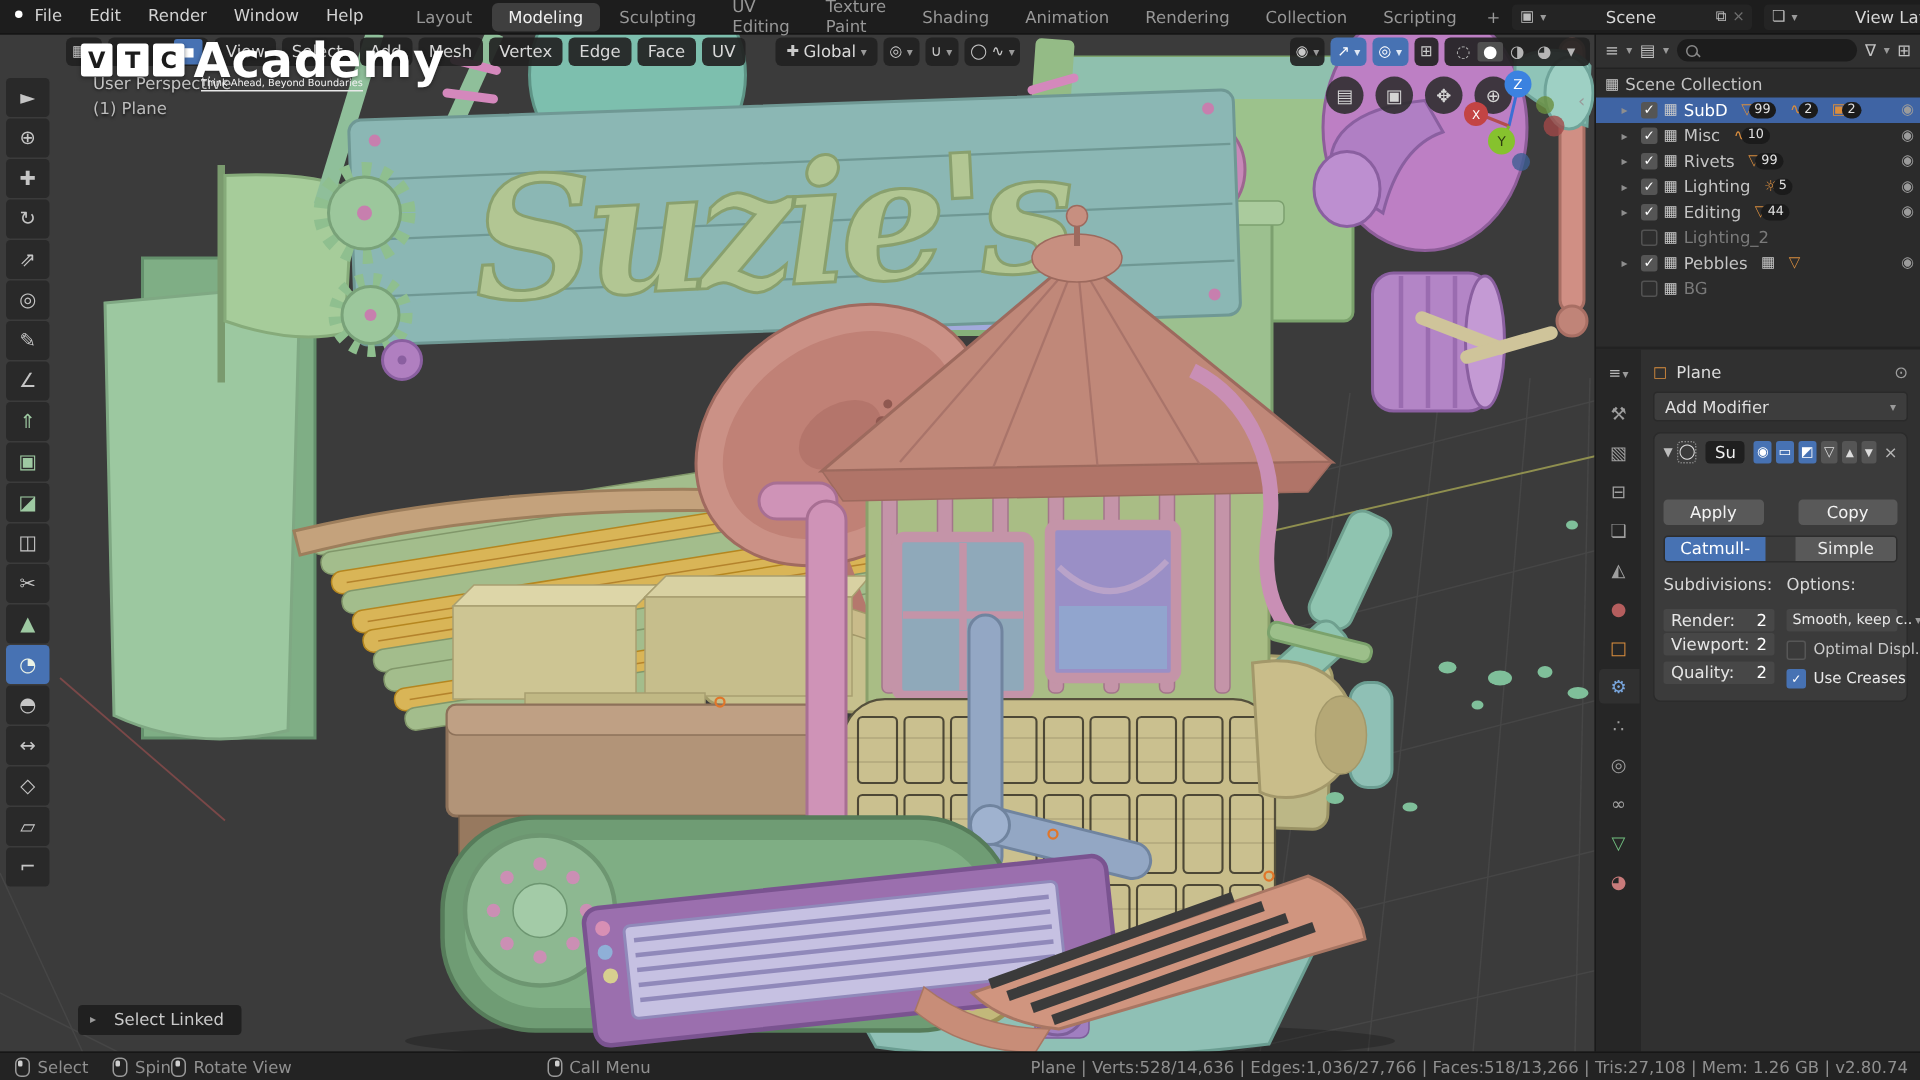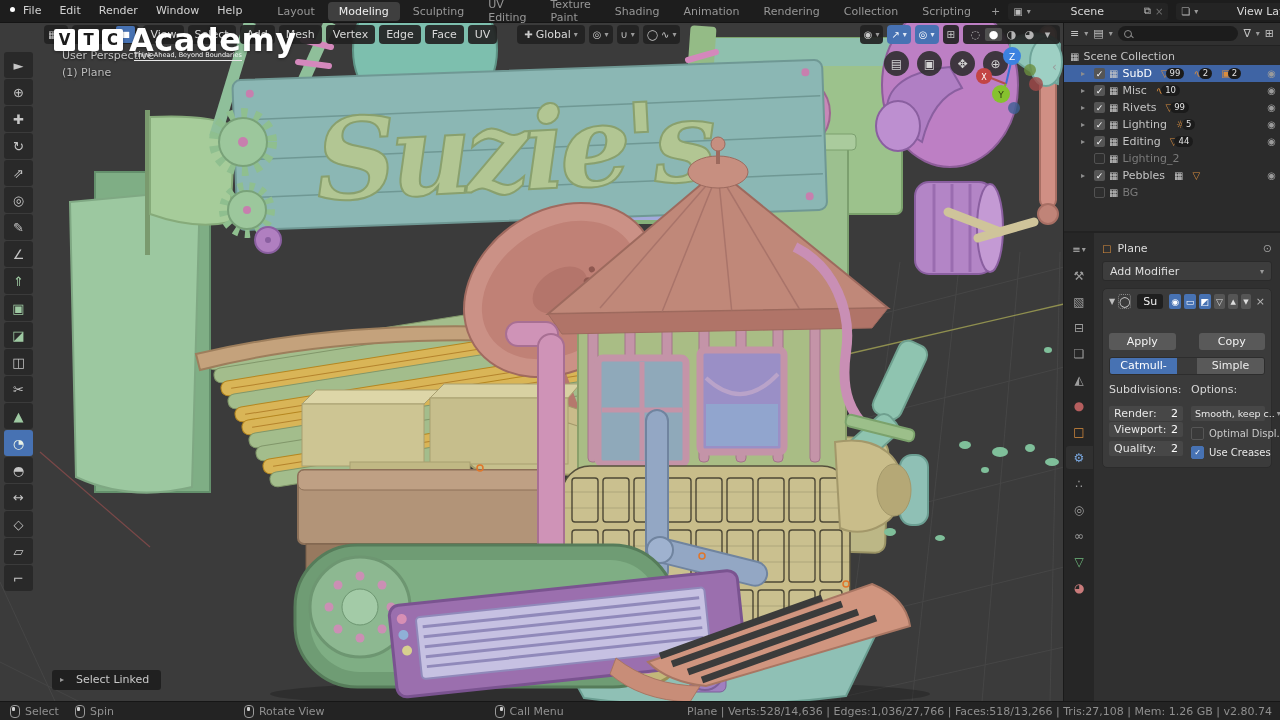--- a/index.html
+++ b/index.html
@@ -942,21 +942,21 @@
 
   <div class="statusbar">
     <div class="hint" style="margin-left:10px">
       <span class="ms l"></span>
       <span>Select</span>
     </div>
     <div class="hint" style="margin-left:16px">
       <span class="ms l"></span>
       <span>Spin</span>
     </div>
-    <div class="hint" style="margin-left:130px">
+    <div class="hint" style="">
       <span class="ms m"></span>
       <span>Rotate View</span>
     </div>
     <div class="hint" style="margin-left:170px">
       <span class="ms r"></span>
       <span>Call Menu</span>
     </div>
     <div class="sbinfo">Plane | Verts:528/14,636 | Edges:1,036/27,766 | Faces:518/13,266 | Tris:27,108 | Mem: 1.26 GB | v2.80.74</div>
   </div>
 

